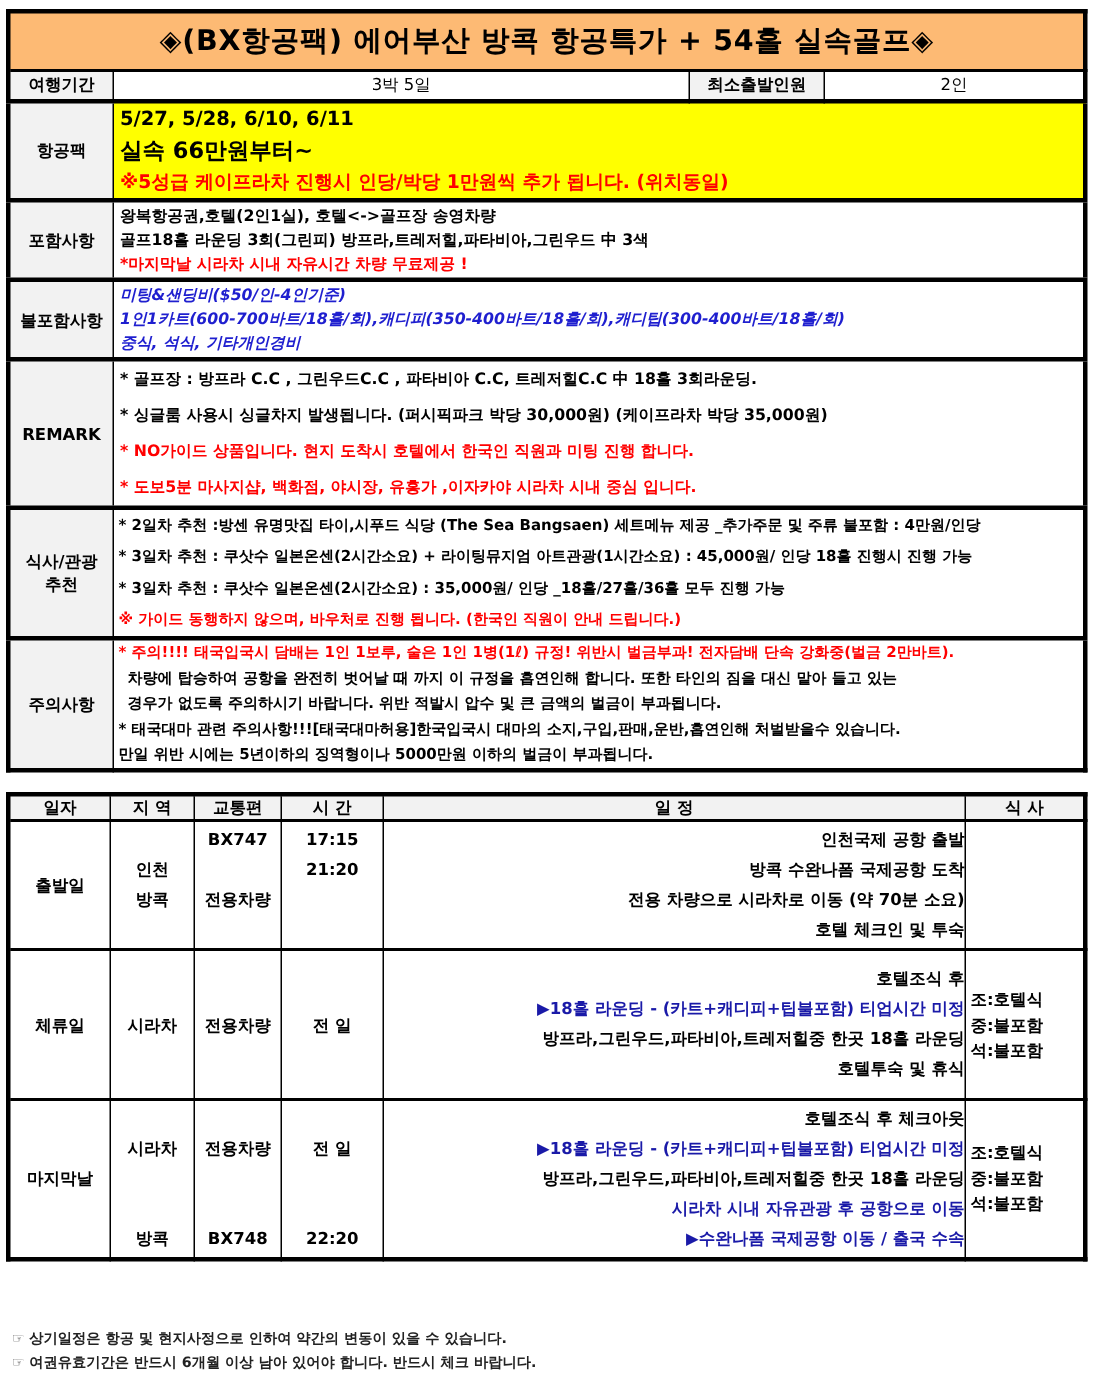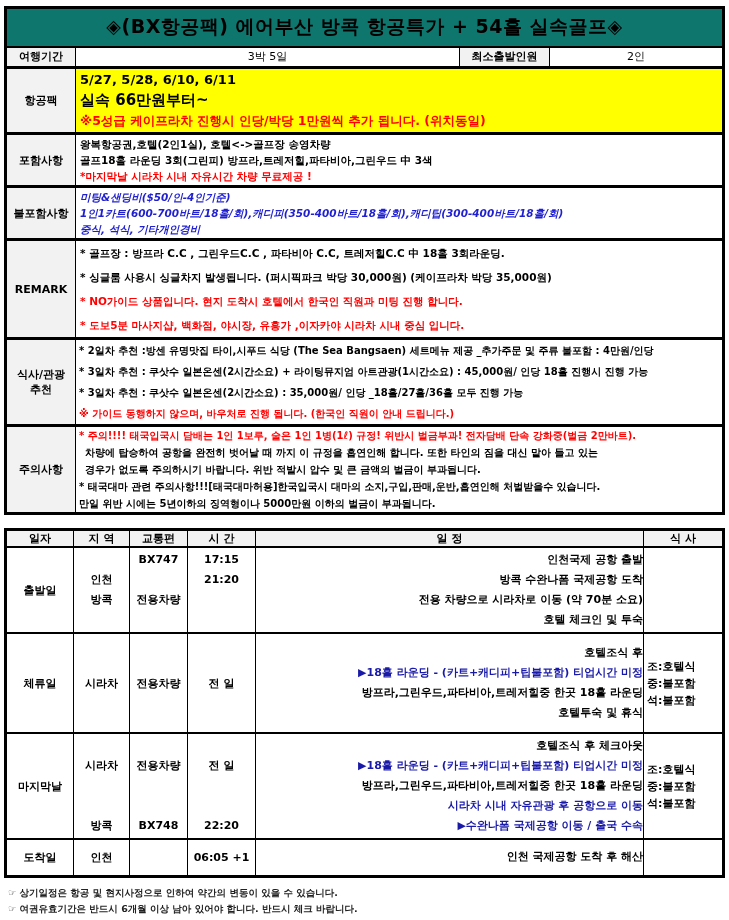--- a/index.html
+++ b/index.html
@@ -6,21 +6,21 @@
   html, body { width: 729px; height: 920px; background: #ffffff; overflow: hidden; }
   body { font-family: "DejaVu Sans", "Liberation Sans", sans-serif; color: #000; font-size: 11px; position: relative; }
 
   .sheet { position: absolute; left: 4px; top: 6px; width: 721px; }
 
   table { border-collapse: collapse; width: 100%; table-layout: fixed; }
   td, th { border: 1px solid #000; vertical-align: middle; }
 
   
   .info { border: 3px solid #000; }
-  .title-cell { background: #0f766e; height: 39px; text-align: center; font-size: 19px; font-weight: bold; letter-spacing: 0.5px; border-bottom: 2px solid #000; }
+  .title-cell { background: #fdba74; height: 39px; text-align: center; font-size: 19px; font-weight: bold; letter-spacing: 0.5px; border-bottom: 2px solid #000; }
   .lbl { background: #f2f2f2; text-align: center; font-size: 11px; font-weight: bold; }
   .val { text-align: center; font-size: 11px; }
   .r-h20 { height: 21px; }
   .r-h34 { height: 33px; }
   .thick-top td { border-top: 3px solid #000; }
 
   .content { padding: 1px 4px; font-size: 10.5px; line-height: 16px; font-weight: bold; }
   .yellow { background: #ffff00; }
   .air-dates { font-size: 13px; font-weight: bold; line-height: 19px; }
   .air-price { font-size: 15px; font-weight: bold; line-height: 22px; }
@@ -231,30 +231,20 @@
         <div class="navy">시라차 시내 자유관광 후 공항으로 이동</div>
         <div class="navy">▶수완나폼 국제공항 이동 / 출국 수속</div>
       </td>
       <td class="meal">
         <div>조:호텔식</div>
         <div>중:불포함</div>
         <div>석:불포함</div>
       </td>
     </tr>
 
-    <tr class="day-row">
-      <td class="c" style="height:37px">도착일</td>
-      <td class="c">인천</td>
-      <td class="c"></td>
-      <td class="c">06:05 +1</td>
-      <td class="plan">
-        <div>인천 국제공항 도착 후 해산</div>
-      </td>
-      <td></td>
-    </tr>
   </tbody>
     </table>
 </div>
 
 <div class="footer">
   <div><span class="hand">☞</span><span>상기일정은 항공 및 현지사정으로 인하여 약간의 변동이 있을 수 있습니다.</span></div>
   <div><span class="hand">☞</span><span>여권유효기간은 반드시 6개월 이상 남아 있어야 합니다. 반드시 체크 바랍니다.</span></div>
 </div>
 
 </body></html>

